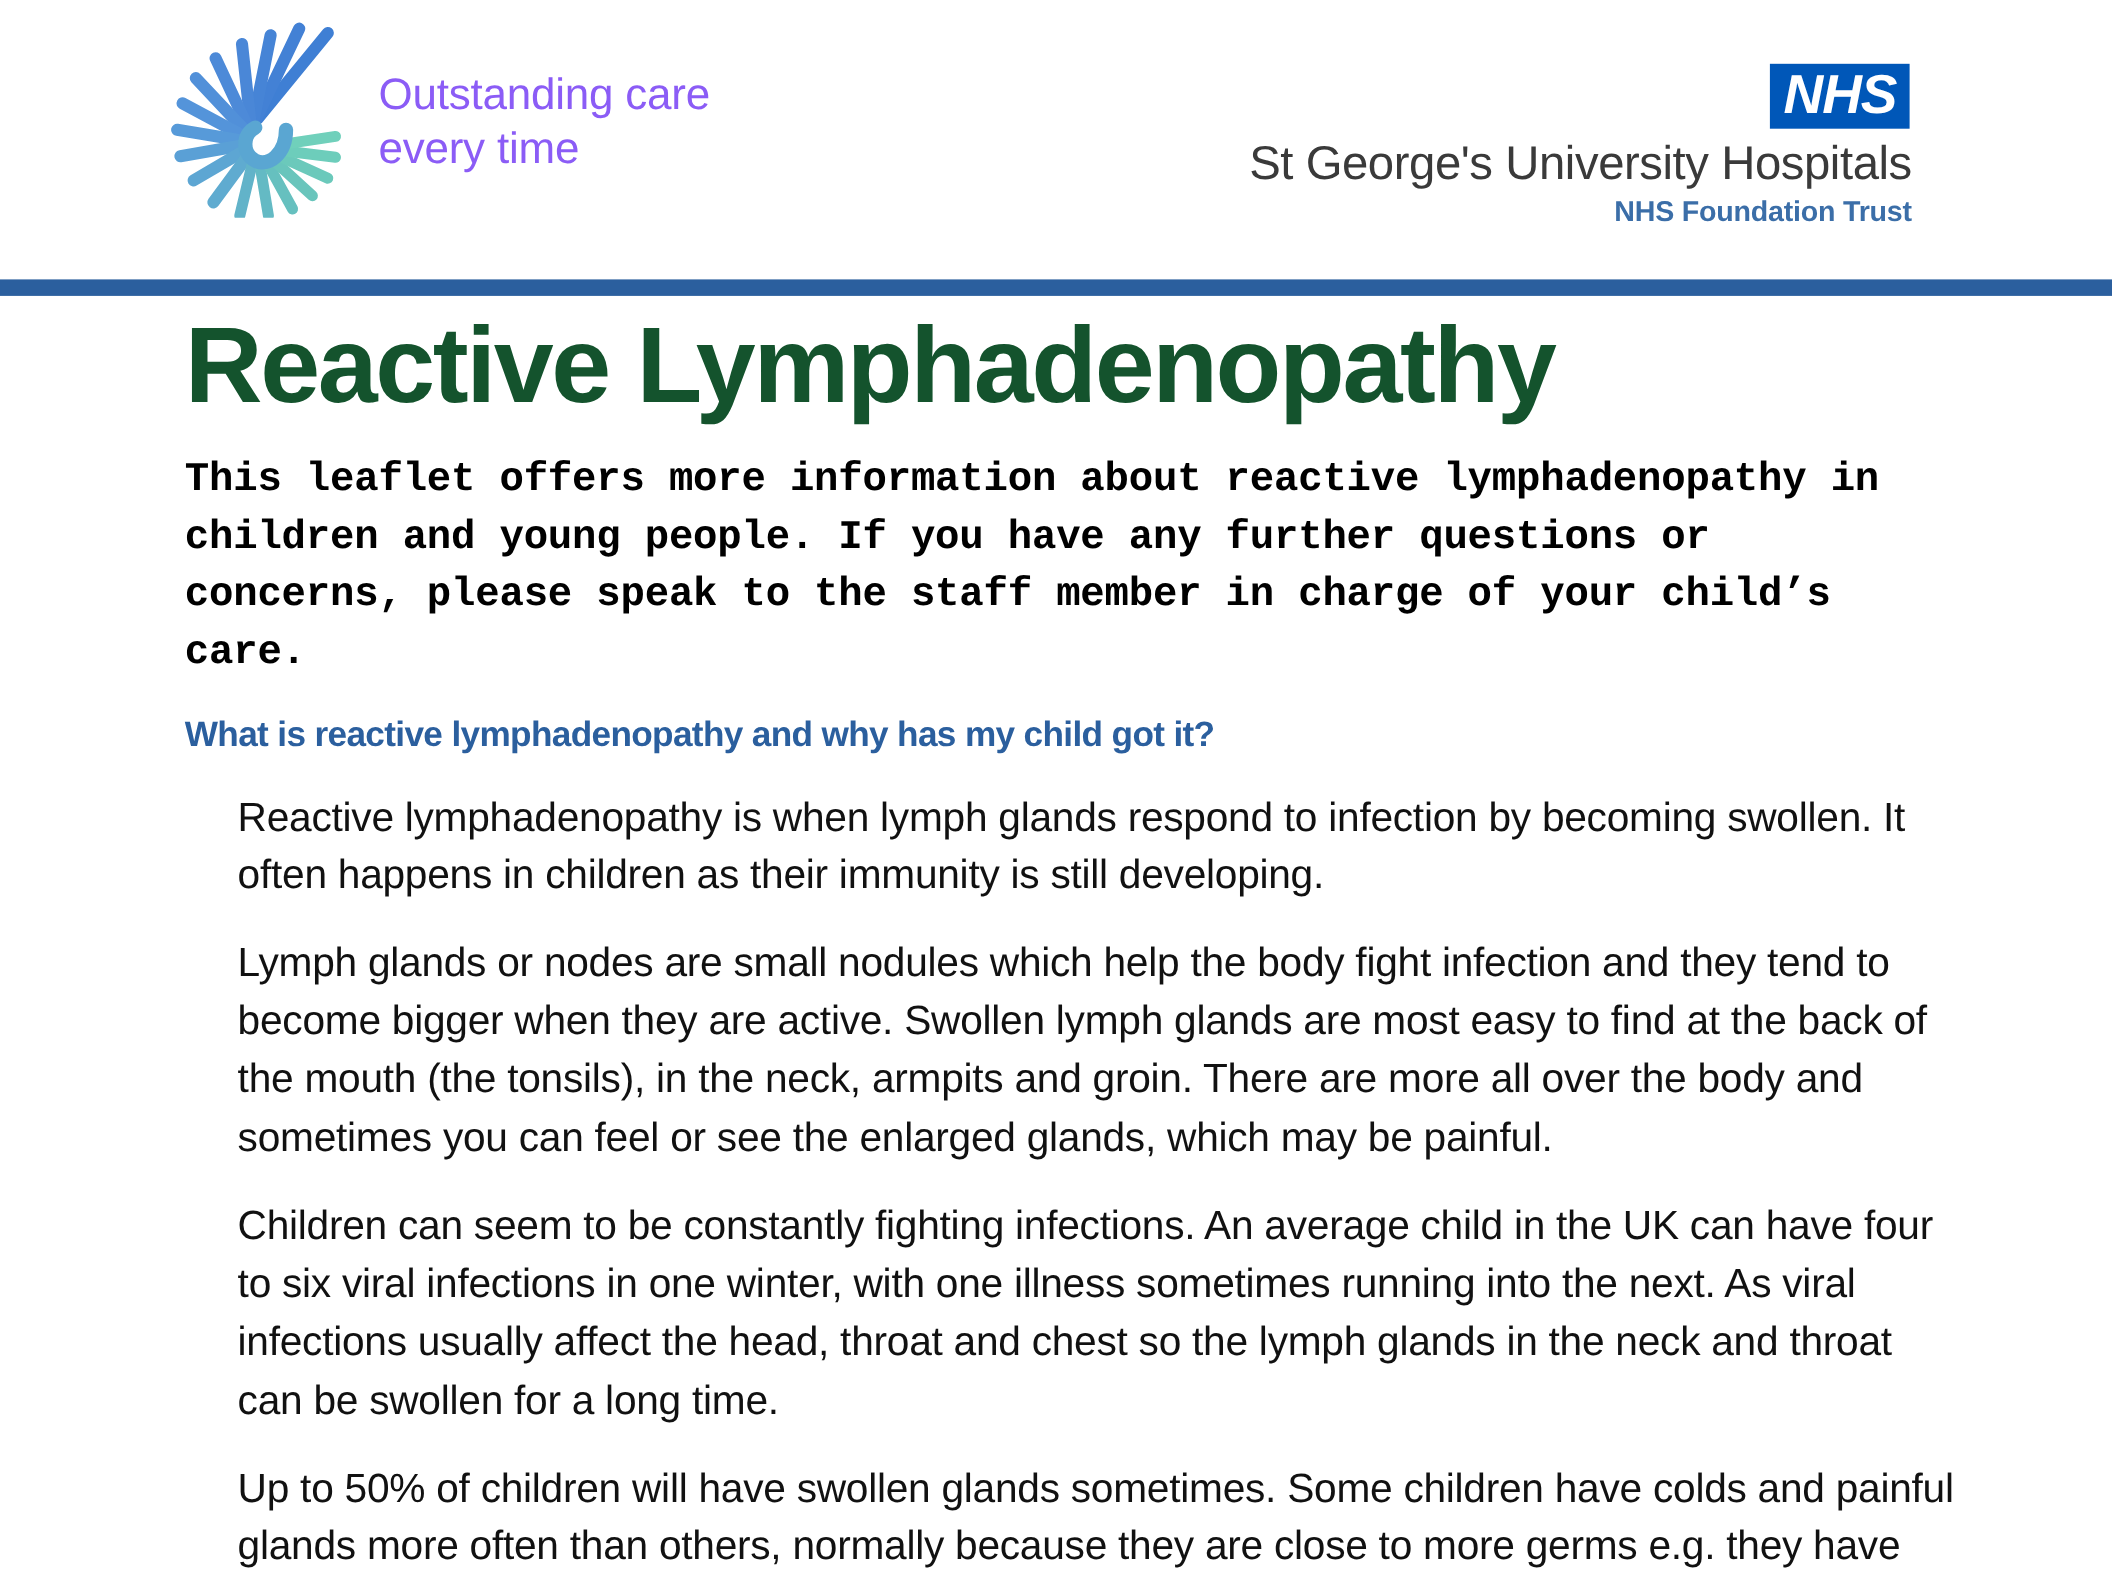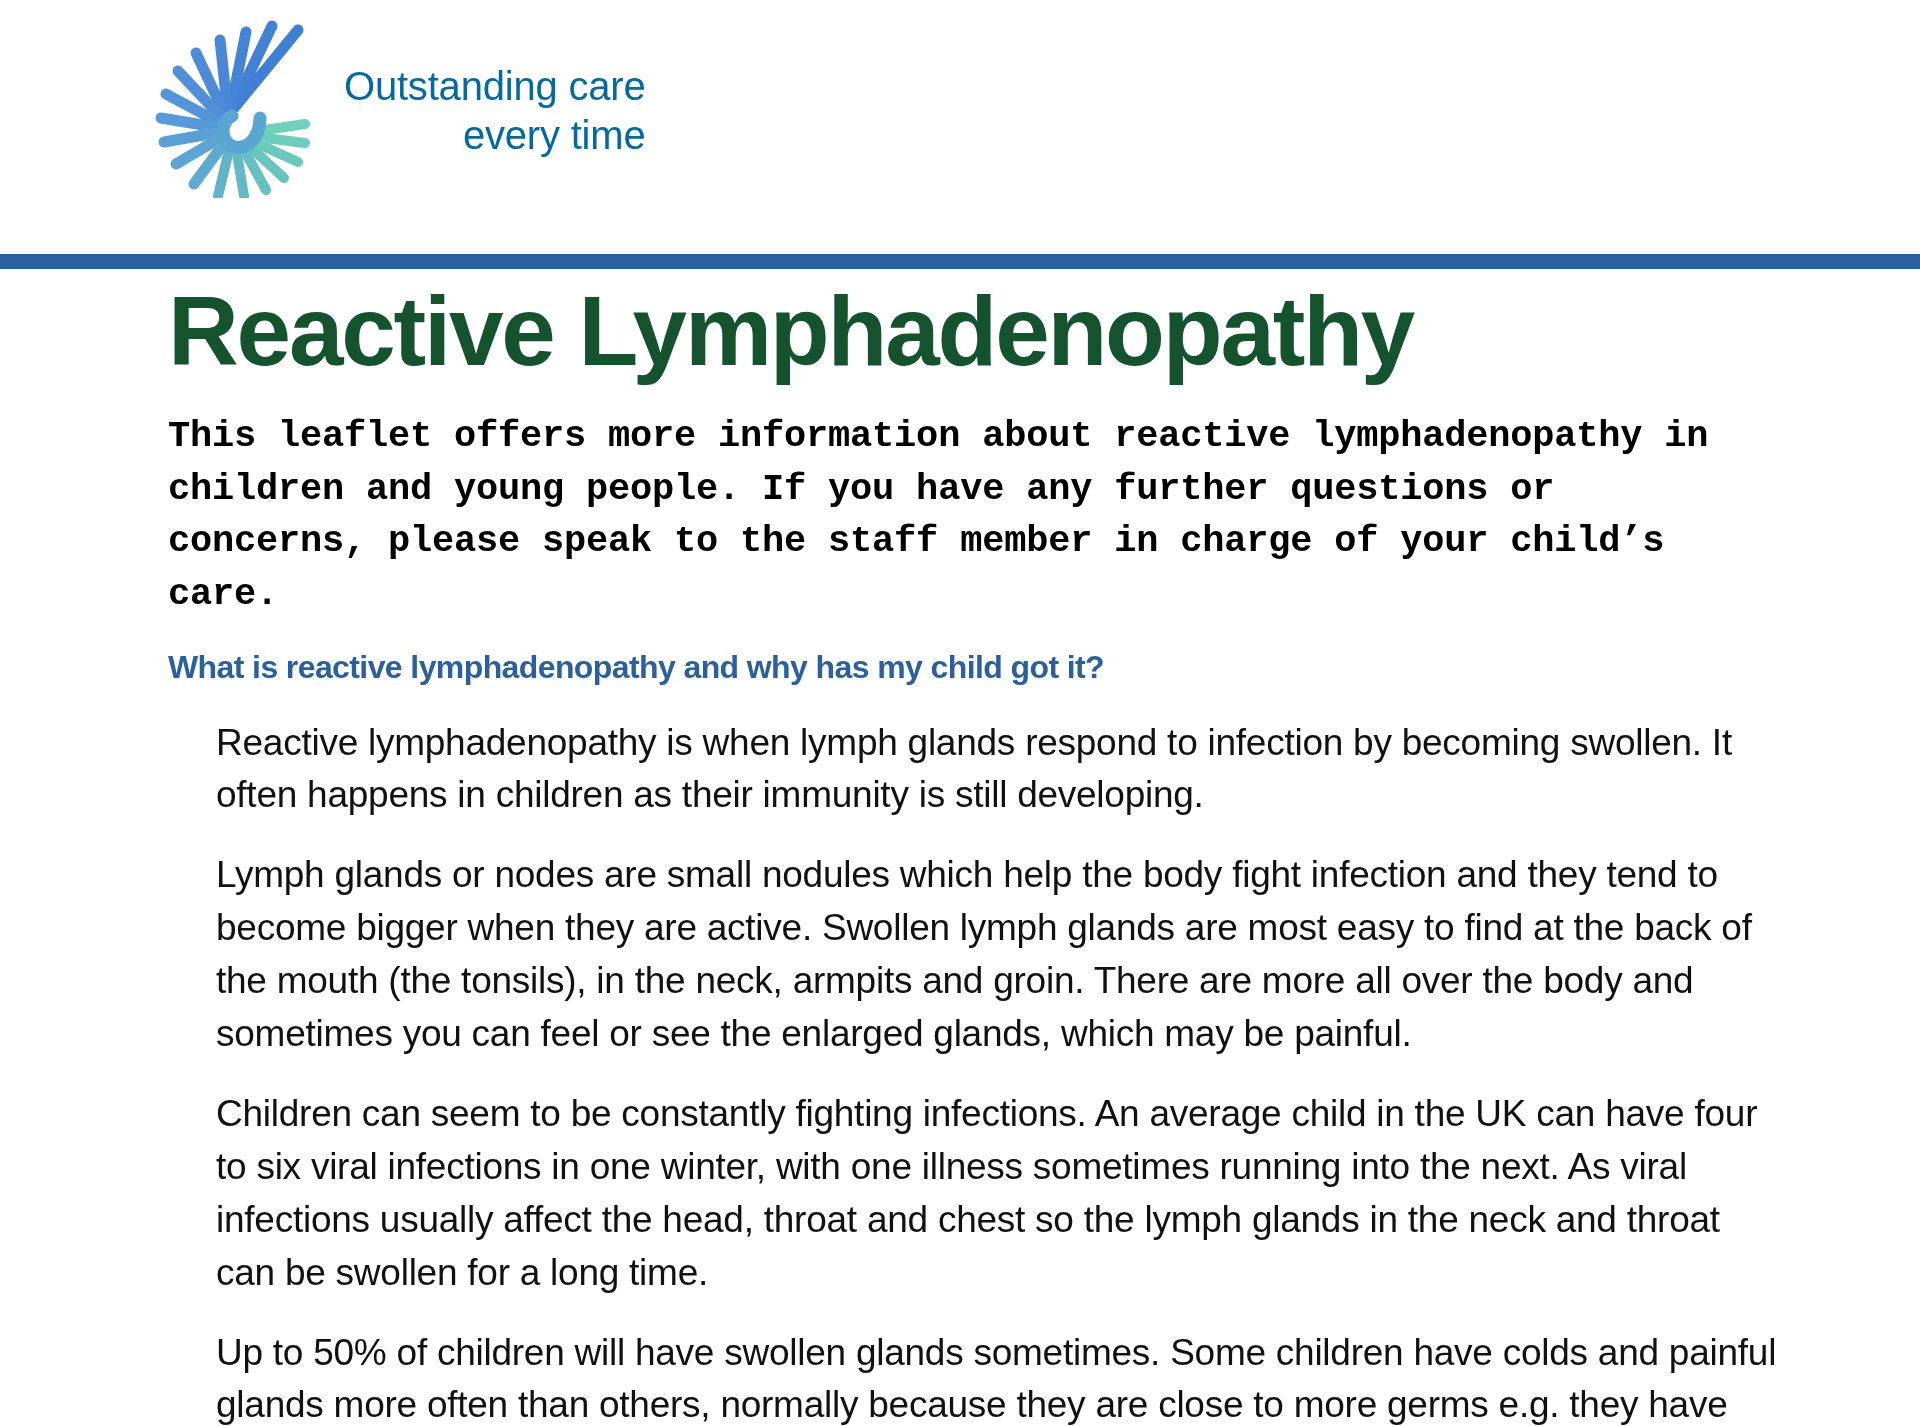--- a/index.html
+++ b/index.html
@@ -43,22 +43,21 @@
     height: 180px;
     display: block;
   }
 
   .tagline {
     margin-left: 6px;
     margin-top: 6px;
     font-family: "Liberation Sans", sans-serif;
     font-size: 40px;
     line-height: 1.22;
-    color: #0369a1;
-    text-align: right;
+    color: #8b5cf6;
     letter-spacing: -0.2px;
     font-weight: 400;
   }
 
   .brand-right {
     position: absolute;
     right: 182px;
     top: 58px;
     text-align: right;
   }
@@ -208,20 +207,27 @@
             <path d="M112 100 C112 122 96 134 84 128 C72 122 72 104 84 98" stroke="#5aa6d2" stroke-width="13"></path>
           </g>
         </svg>
       </span>
       <div class="tagline">
         <div>Outstanding care</div>
         <div>every time</div>
       </div>
     </div>
 
+    <div class="brand-right">
+      <span class="nhs-badge">
+        <span class="nhs-badge-text">NHS</span>
+      </span>
+      <div class="trust-name">St George's University Hospitals</div>
+      <div class="trust-sub">NHS Foundation Trust</div>
+    </div>
 
   </div>
 
   <div class="divider"></div>
 
   <div class="content">
 
     <h1 class="doc-title">Reactive Lymphadenopathy</h1>
 
     <p class="intro">This leaflet offers more information about reactive lymphadenopathy in children and young people. If you have any further questions or concerns, please speak to the staff member in charge of your child’s care.</p>

